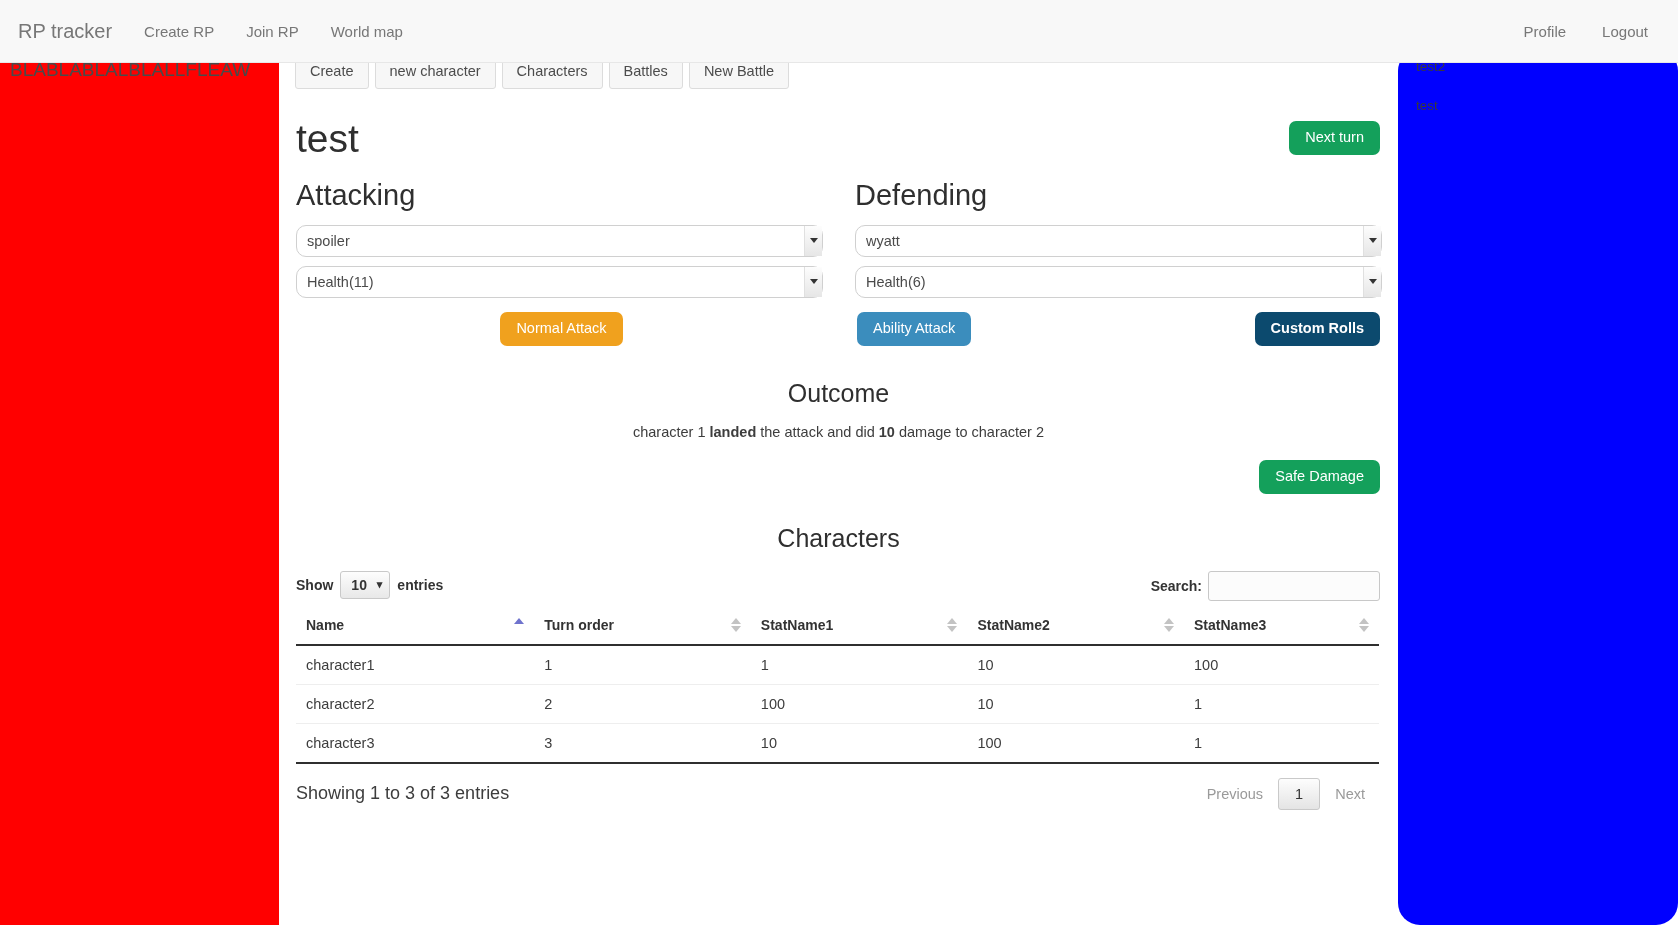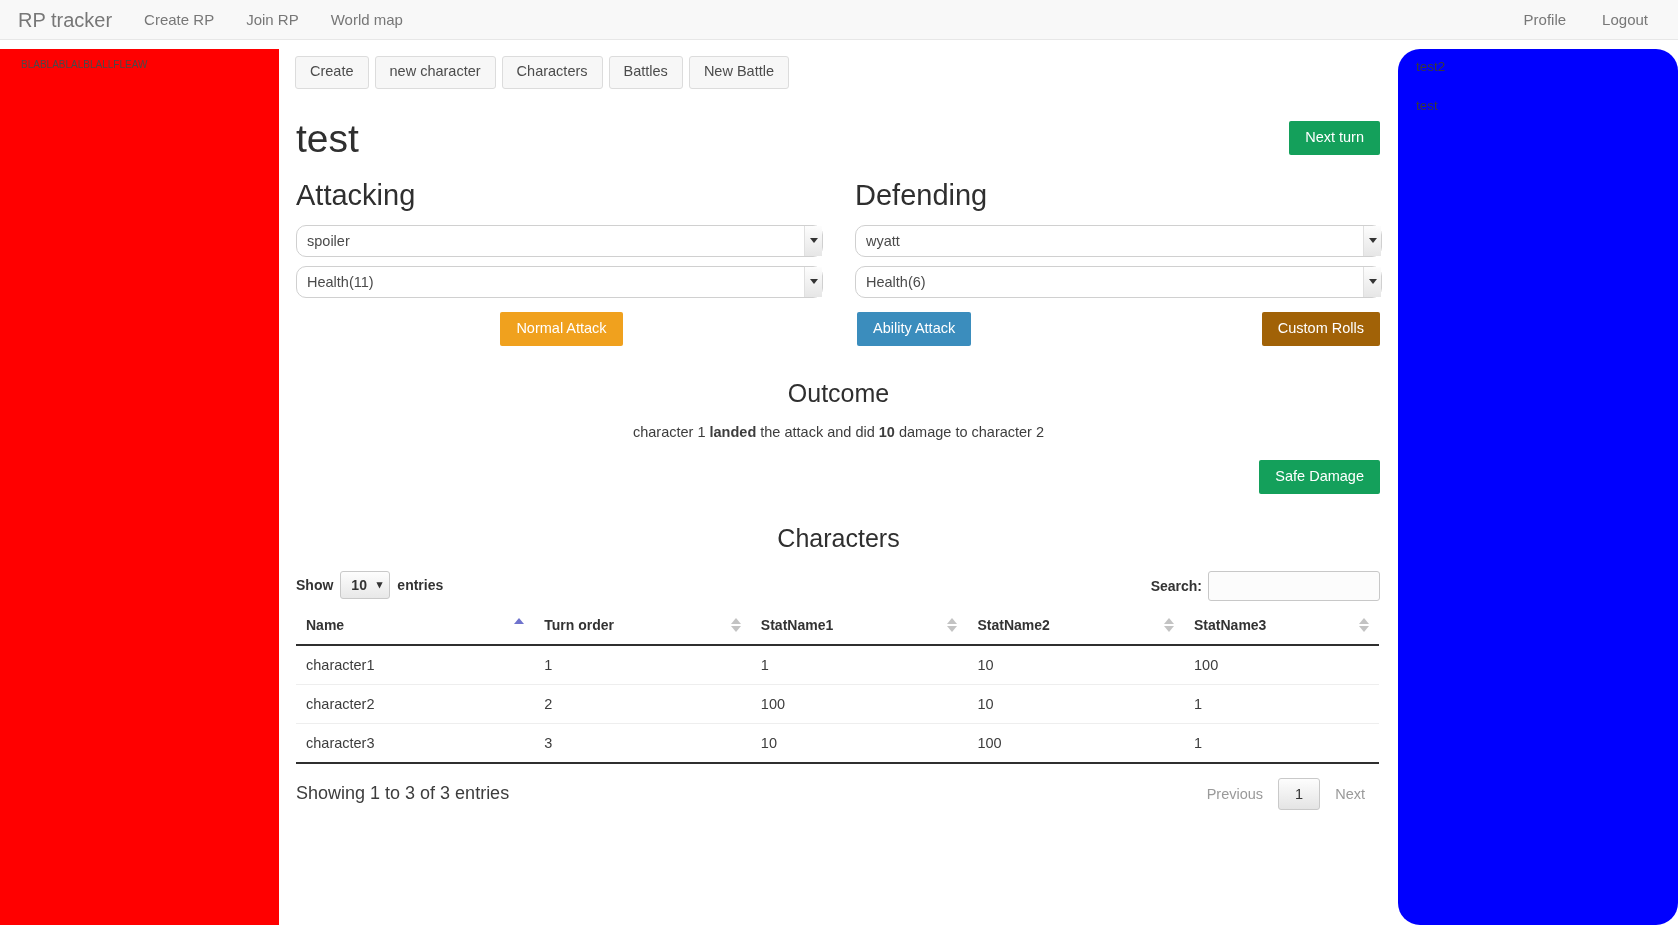--- a/index.html
+++ b/index.html
@@ -11,21 +11,21 @@
     font-family: "Liberation Sans", sans-serif;
     font-size: 15px;
     color: #333333;
     overflow: hidden;
   }
 
   
   .navbar {
     position: absolute;
     top: 0; left: 0; right: 0;
-    height: 40px;
+    height: 63px;
     background: #f8f8f8;
     border-bottom: 1px solid #e7e7e7;
     display: flex;
     align-items: center;
     z-index: 40;
   }
   .navbar-brand {
     font-size: 20px;
     color: #777777;
     padding: 0 16px 0 18px;
@@ -51,23 +51,23 @@
     top: 49px; left: 0;
     width: 279px;
     bottom: 0;
     background: #ff0000;
     padding-top: 8px;
     z-index: 10;
   }
   .sidebar-left-link {
     display: block;
     color: #4a4a4a;
-    font-size: 10px;
+    font-size: 19px;
     text-decoration: none;
-    padding: 2px 21px;
+    padding: 2px 10px;
     cursor: pointer;
     letter-spacing: 0px;
   }
 
   
   .sidebar-right {
     position: absolute;
     top: 49px; right: 0;
     width: 280px;
     bottom: 0;
@@ -124,33 +124,33 @@
   }
   .page-title {
     font-size: 39px;
     font-weight: normal;
     color: #2f2f2f;
     margin: 0;
     line-height: 1;
   }
   .btn {
     border: none;
-    border-radius: 2px;
+    border-radius: 7px;
     color: #ffffff;
     font-size: 14.5px;
     padding: 9px 16px;
     cursor: pointer;
     font-family: "Liberation Sans", sans-serif;
     line-height: 1.1;
     white-space: nowrap;
   }
   .btn-green   { background: #14a05b; }
   .btn-orange  { background: #f0a11e; }
   .btn-blue    { background: #3b8dbd; }
-  .btn-red     { background: #a16207; }
+  .btn-red     { background: #0c4a6e; font-weight: bold; }
   .next-turn {
     margin-left: auto;
     margin-right: 2px;
     padding: 9px 16px;
   }
 
   
   .cols {
     display: flex;
     padding: 22px 16px 0 17px;

